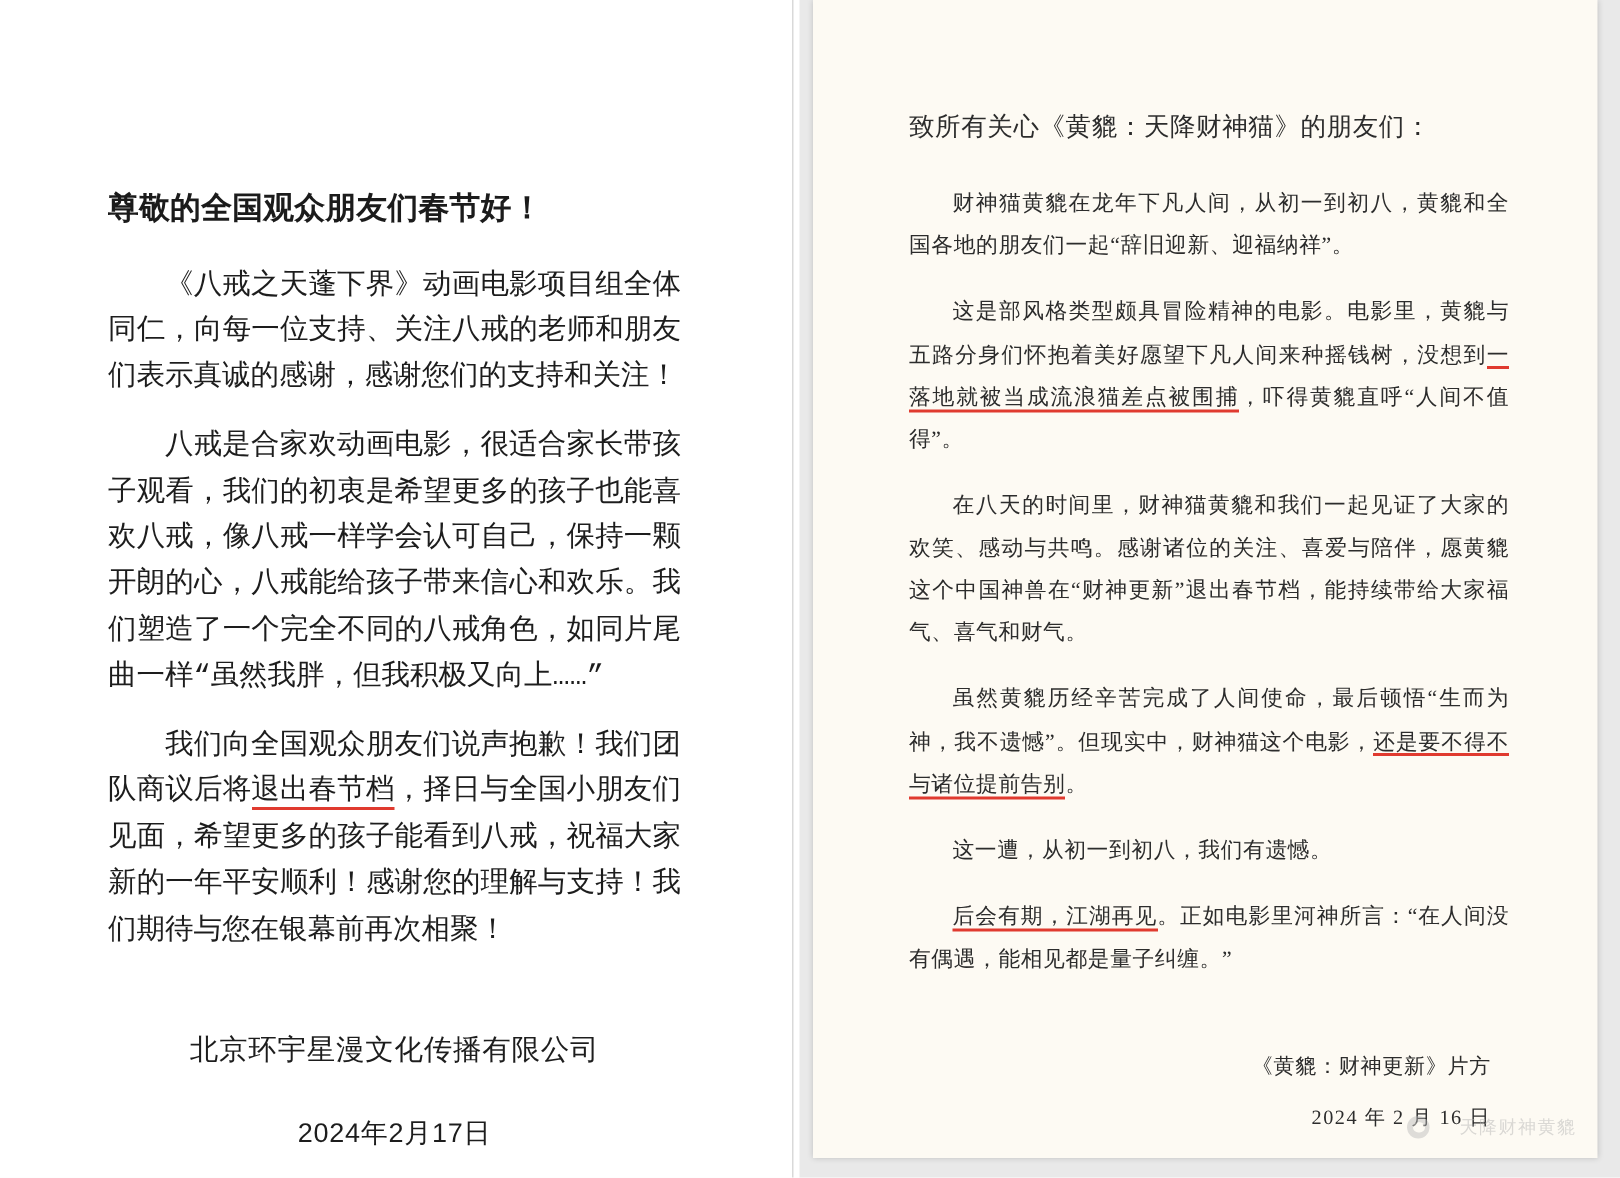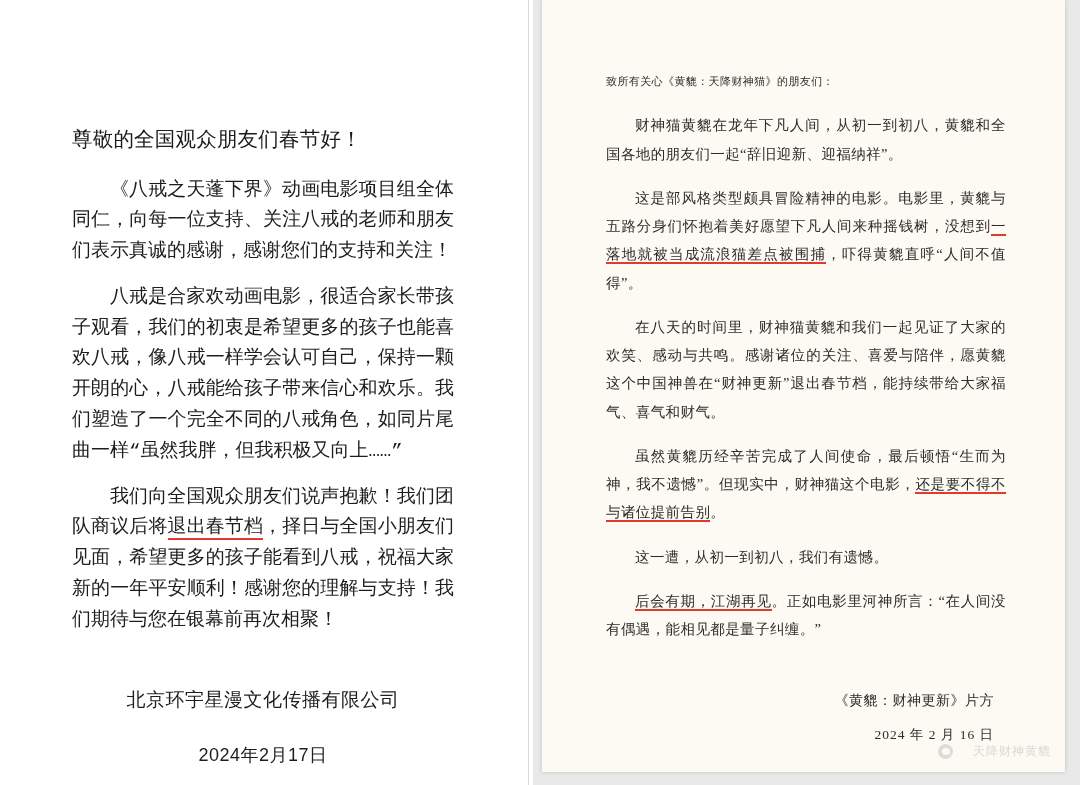--- a/index.html
+++ b/index.html
@@ -31,21 +31,21 @@
     padding: 0;
   }
   .left-inner {
     position: absolute;
     left: 72px;
     top: 126px;
     width: 382px;
   }
   .left-title {
     font-family: "Liberation Sans", sans-serif;
-    font-weight: normal;
+    font-weight: bold;
     font-size: 20.5px;
     color: #1b1b1b;
     letter-spacing: 0.2px;
     margin: 0 0 22px 0;
     line-height: 1.3;
   }
   .left-para {
     font-family: Liberation Mono, monospace;
     font-size: 19px;
     color: #1d1d1d;
@@ -105,22 +105,22 @@
     background: #fdfaf3;
     box-shadow: 0 0 4px rgba(0,0,0,0.18);
   }
   .right-inner {
     position: absolute;
     left: 64px;
     top: 72px;
     width: 400px;
   }
   .r-greet {
-    font-family: Liberation Serif, serif;
-    font-size: 11px;
+    font-family: Liberation Mono, monospace;
+    font-size: 17px;
     color: #2c2c2c;
     line-height: 1.75;
     margin: 0 0 20px 0;
     letter-spacing: 0.4px;
   }
   .r-para {
     font-family: "Liberation Serif", serif;
     font-size: 14.5px;
     color: #2c2c2c;
     line-height: 1.95;

